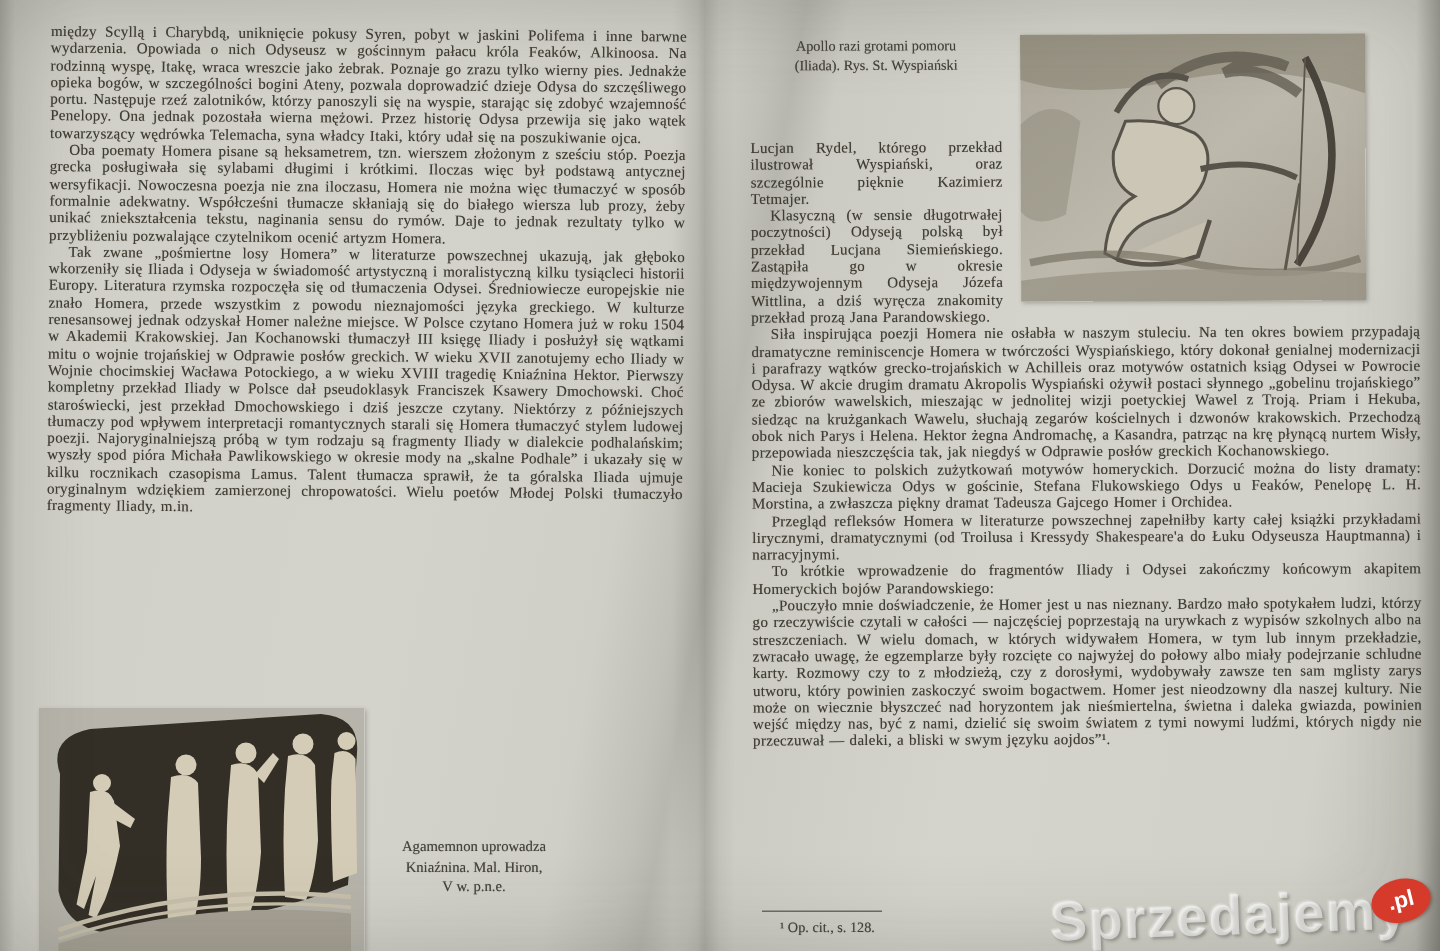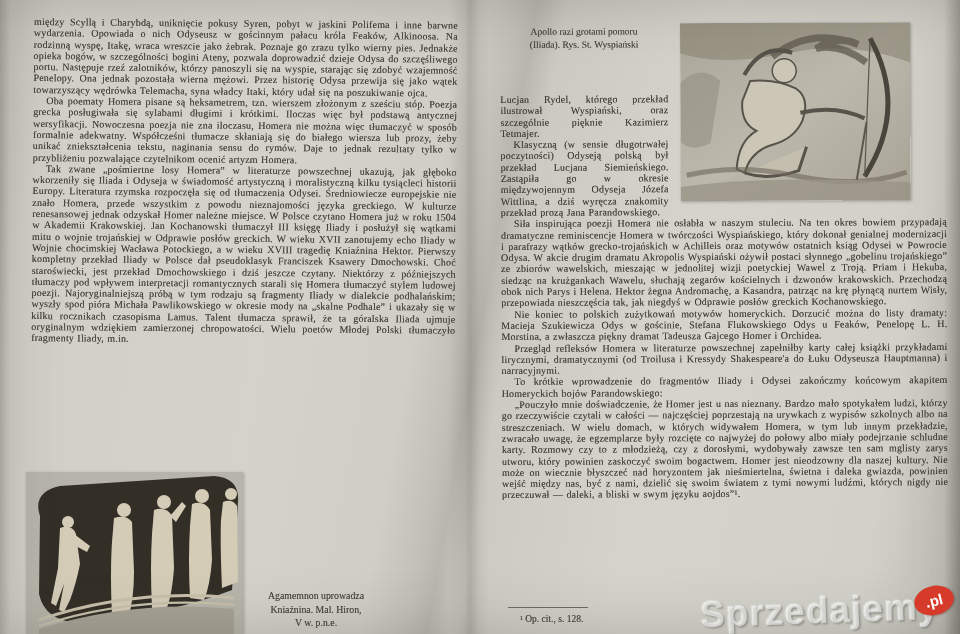--- a/index.html
+++ b/index.html
@@ -49,21 +49,21 @@
     position:absolute;left:500px;top:22px;width:446px;
     transform:rotate(-0.25deg);transform-origin:top left;
   }
   
   .lfig{
     position:absolute;left:26px;top:472px;width:217px;height:162px;
     box-shadow:1px 1px 3px rgba(50,48,42,0.3);
   }
   .lfig svg{display:block;width:100%;height:100%;}
   .lcap{
-    position:absolute;left:243px;top:589px;width:146px;
+    position:absolute;left:243px;top:558px;width:146px;
     text-align:center;font-size:9.8px;line-height:13.5px;color:#46423a;
     text-shadow:0 0 0.5px rgba(64,60,50,0.5);
   }
   .rfig{
     float:right;width:230px;height:178px;margin:2px 36px 8px 12px;
     box-shadow:1px 1px 3px rgba(50,48,42,0.3);
   }
   .rfig svg{display:block;width:100%;height:100%;}
   .rcap{
     text-align:center;font-size:9.5px;line-height:13px;color:#46423a;

